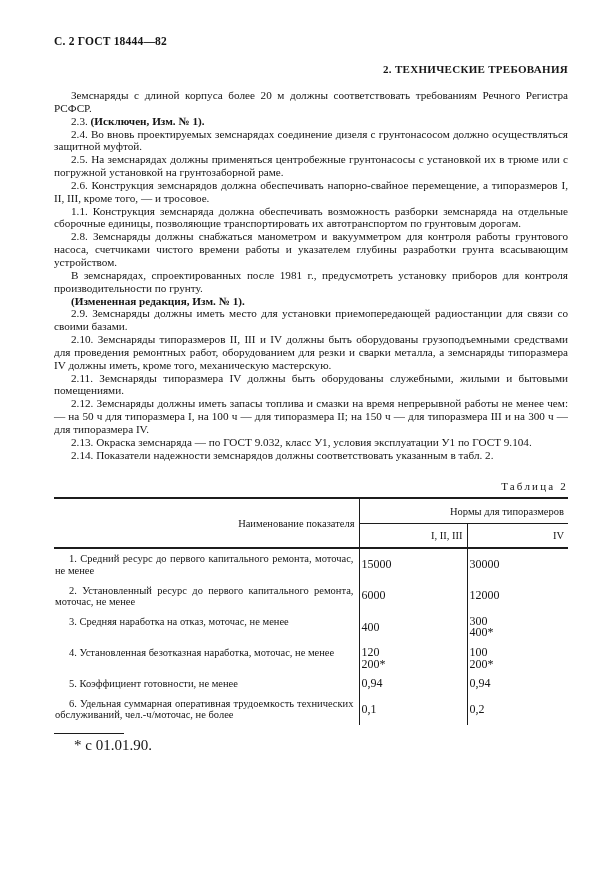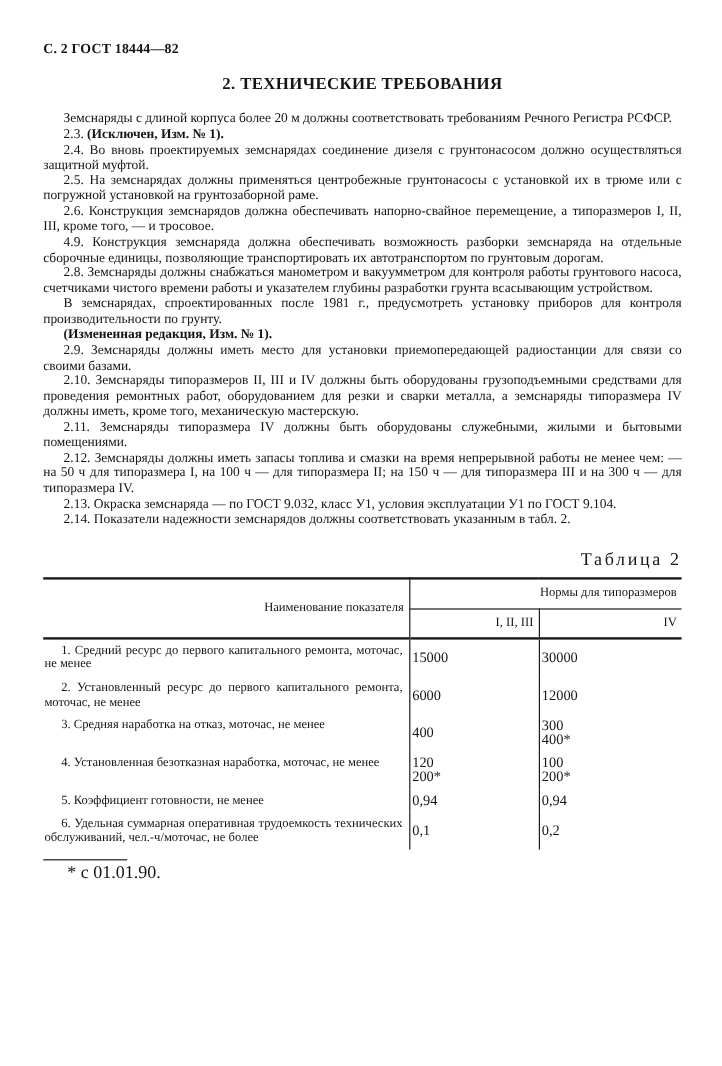--- a/index.html
+++ b/index.html
@@ -4,49 +4,49 @@
 <style>
   html, body { margin: 0; padding: 0; background: #ffffff; }
   .page {
     position: relative;
     width: 602px;
     height: 888px;
     box-sizing: border-box;
     background: #ffffff;
     color: #151515;
     font-family: "Liberation Serif", "DejaVu Serif", serif;
-    padding: 35px 34px 0 36px;
+    padding: 35px 34px 0 54px;
     overflow: hidden;
   }
   .doc-header {
     font-weight: bold;
     font-size: 11.5px;
     letter-spacing: 0.2px;
   }
   .doc-title {
     margin-top: 16px;
-    text-align: center;
+    text-align: right;
     font-weight: bold;
-    font-size: 14px;
+    font-size: 11px;
     letter-spacing: 0.3px;
   }
   .content {
     margin-top: 14px;
     font-size: 11.2px;
     line-height: 12.85px;
     text-align: justify;
   }
   .content p {
     margin: 0;
     text-indent: 17px;
   }
   .table-label {
     margin-top: 19px;
     text-align: right;
-    font-size: 15px;
+    font-size: 11px;
     letter-spacing: 2.2px;
   }
   table.norm-table {
     margin-top: 5px;
     width: 100%;
     border-collapse: collapse;
     border-top: 2px solid #1c1c1c;
     font-size: 10.5px;
   }
   table.norm-table col.c-name { width: 305px; }
@@ -104,21 +104,21 @@
   <div class="doc-header">С. 2 ГОСТ 18444—82</div>
 
   <div class="doc-title">2. ТЕХНИЧЕСКИЕ ТРЕБОВАНИЯ</div>
 
   <div class="content">
       <p><span>Земснаряды с длиной корпуса более 20 м должны соответствовать требованиям Речного Регистра РСФСР.</span></p>
       <p><span>2.3. </span><b>(Исключен, Изм. № 1).</b></p>
       <p><span>2.4. Во вновь проектируемых земснарядах соединение дизеля с грунтонасосом должно осуществляться защитной муфтой.</span></p>
       <p><span>2.5. На земснарядах должны применяться центробежные грунтонасосы с установкой их в трюме или с погружной установкой на грунтозаборной раме.</span></p>
       <p><span>2.6. Конструкция земснарядов должна обеспечивать напорно-свайное перемещение, а типоразмеров I, II, III, кроме того, — и тросовое.</span></p>
-      <p><span>4.9. Конструкция земснаряда должна обеспечивать возможность разборки земснаряда на отдельные сборочные единицы, позволяющие транспортировать их автотранспортом по грунтовым дорогам.</span></p>
+      <p><span>1.1. Конструкция земснаряда должна обеспечивать возможность разборки земснаряда на отдельные сборочные единицы, позволяющие транспортировать их автотранспортом по грунтовым дорогам.</span></p>
       <p><span>2.8. Земснаряды должны снабжаться манометром и вакуумметром для контроля работы грунтового насоса, счетчиками чистого времени работы и указателем глубины разработки грунта всасывающим устройством.</span></p>
       <p><span>В земснарядах, спроектированных после 1981 г., предусмотреть установку приборов для контроля производительности по грунту.</span></p>
       <p><b>(Измененная редакция, Изм. № 1).</b></p>
       <p><span>2.9. Земснаряды должны иметь место для установки приемопередающей радиостанции для связи со своими базами.</span></p>
       <p><span>2.10. Земснаряды типоразмеров II, III и IV должны быть оборудованы грузоподъемными средствами для проведения ремонтных работ, оборудованием для резки и сварки металла, а земснаряды типоразмера IV должны иметь, кроме того, механическую мастерскую.</span></p>
       <p><span>2.11. Земснаряды типоразмера IV должны быть оборудованы служебными, жилыми и бытовыми помещениями.</span></p>
       <p><span>2.12. Земснаряды должны иметь запасы топлива и смазки на время непрерывной работы не менее чем: — на 50 ч для типоразмера I, на 100 ч — для типоразмера II; на 150 ч — для типоразмера III и на 300 ч — для типоразмера IV.</span></p>
       <p><span>2.13. Окраска земснаряда — по ГОСТ 9.032, класс У1, условия эксплуатации У1 по ГОСТ 9.104.</span></p>
       <p><span>2.14. Показатели надежности земснарядов должны соответствовать указанным в табл. 2.</span></p>
     </div>

